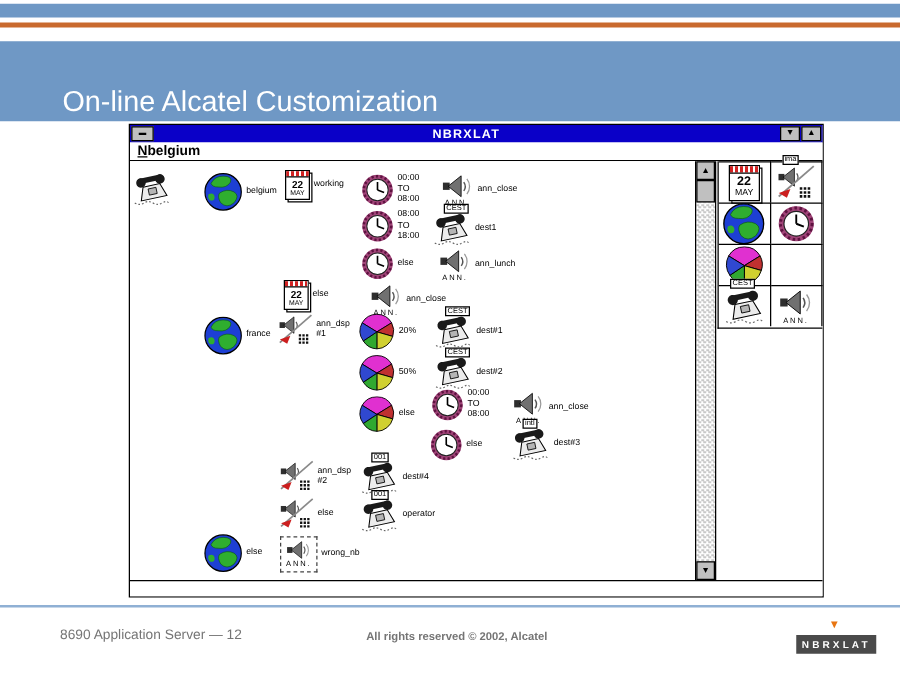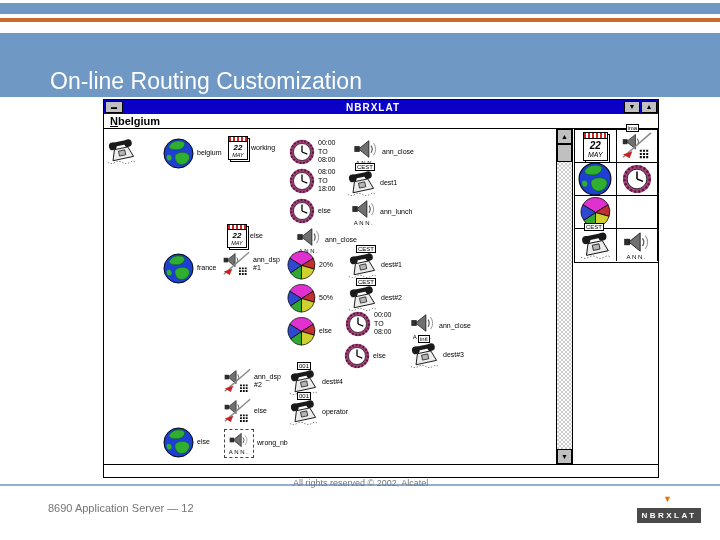--- a/index.html
+++ b/index.html
@@ -48,51 +48,51 @@
          border:1px solid #000;padding:0 1px;white-space:nowrap;z-index:2;}
   .annbox{border:1px dashed #444;padding:2px 3px;}
   .t-globe svg{width:31px;height:31px}
   .t-clock svg{width:26px;height:26px}
   .t-pie svg{width:29px;height:29px}
   .t-phone svg{width:31px;height:28px}
   .t-speaker svg{width:26px;height:20px}
   .t-speaker-slash svg{width:27px;height:26px}
   .t-speaker-box svg{width:22px;height:16px}
   .cal{width:20px;height:24px;border:1px solid #000;background:#fff;display:flex;flex-direction:column;
-       align-items:center;box-sizing:border-box;box-shadow:2px 2px 0 -1px #fff,2px 2px 0 #000;font-style:italic;}
+       align-items:center;box-sizing:border-box;box-shadow:2px 2px 0 -1px #fff,2px 2px 0 #000;}
   .cal-hdr{width:100%;height:5px;border-bottom:1px solid #000;box-sizing:border-box;
            background:repeating-linear-gradient(90deg,#d22222 0 2px,#fff 2px 4px);}
   .cal-day{font-size:8px;font-weight:bold;line-height:9px;margin-top:1px;}
   .cal-mon{font-size:5.5px;line-height:6px;}
   .picon .cal{width:25px;height:29px;}
   .picon .cal-hdr{height:6px;}
   .picon .cal-day{font-size:10px;line-height:11px;}
   .picon .cal-mon{font-size:7px;line-height:7px;}
   .picon.t-globe svg{width:34px;height:34px}
   .picon.t-clock svg{width:30px;height:30px}
   .picon.t-pie svg{width:31px;height:31px}
   .picon.t-phone svg{width:33px;height:30px}
   .picon.t-speaker svg{width:28px;height:22px}
   .picon.t-speaker-slash svg{width:30px;height:28px}
   
   .divider{position:absolute;left:0;top:484px;width:720px;height:2px;background:var(--divider_blue);}
   .f-left{position:absolute;left:48px;top:502px;font-size:11px;color:#757575;white-space:nowrap;}
-  .f-center{position:absolute;left:293px;top:478px;font-size:9px;color:#757575;white-space:nowrap;}
+  .f-center{position:absolute;left:293px;top:504px;font-size:9px;color:#757575;white-space:nowrap;font-weight:bold;}
   .logo{position:absolute;left:637px;top:508px;width:64px;height:15px;background:var(--logo_bg);color:#fff;
         display:flex;align-items:center;justify-content:center;font-size:8px;font-weight:bold;letter-spacing:2.5px;}
   .logo-mark{position:absolute;left:663px;top:495px;font-size:9px;color:var(--logo_orange);line-height:9px;}
 </style>
 </head>
 <body>
 
 <div class="slide">
   <div class="topbar1"></div>
   <div class="topbar2"></div>
   <div class="header">
-    <div class="title">On-line Routing Customization</div>
+    <div class="title">On-line Alcatel Customization</div>
     <div class="subtitle">Example: Routing Tree</div>
   </div>
 
   <div class="window">
     <div class="titlebar">
       <span class="sysbtn">▬</span>
       <span class="wtitle">NBRXLAT</span>
       <span class="wbtns">
         <span class="wbtn">▼</span>
         <span class="wbtn">▲</span>

